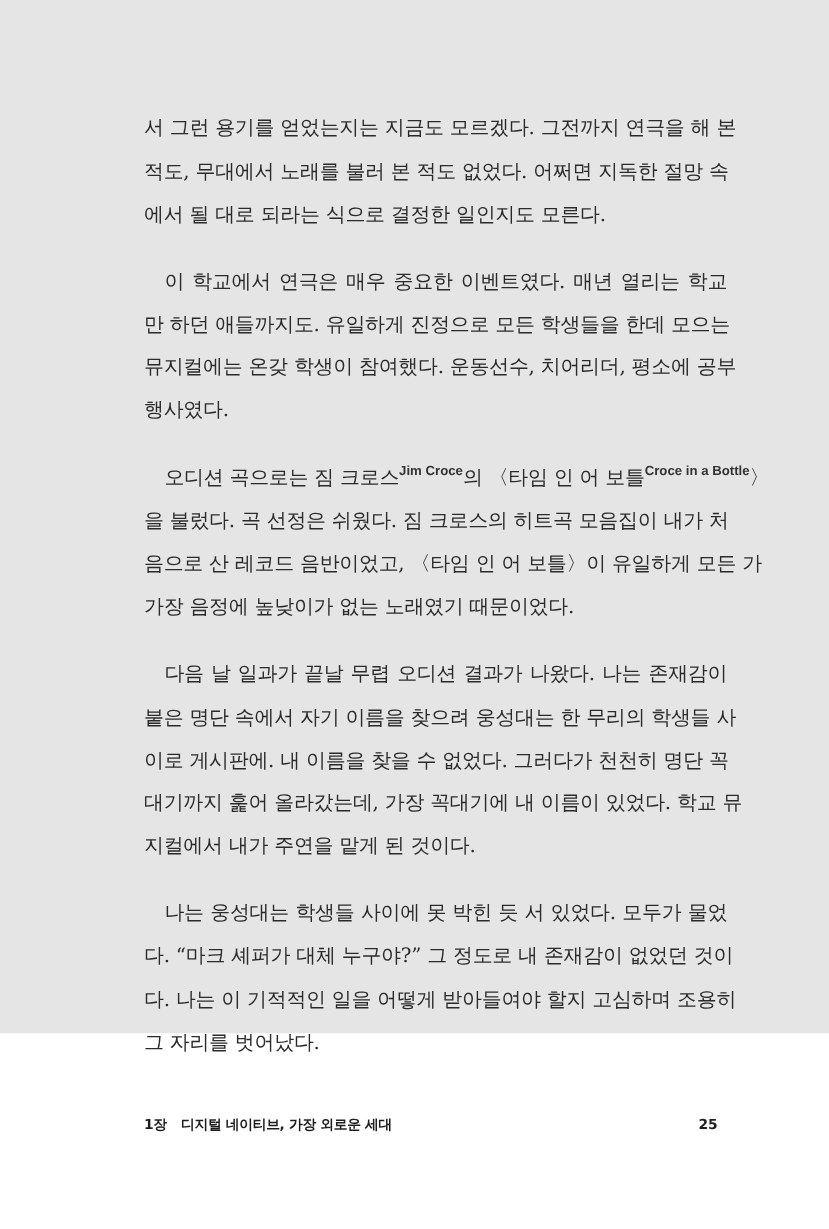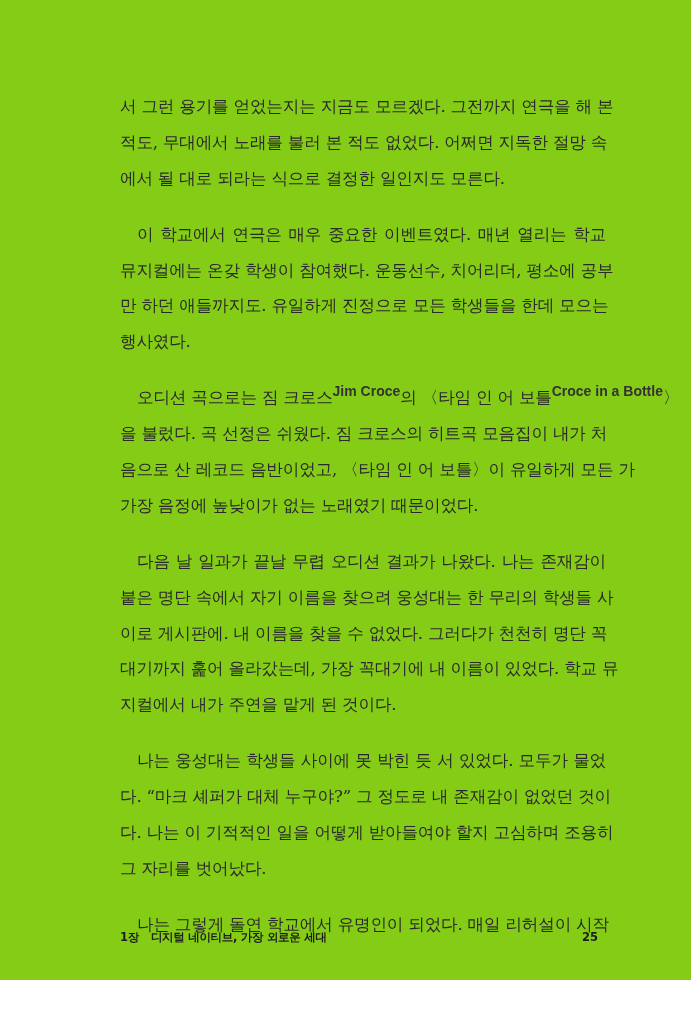--- a/index.html
+++ b/index.html
@@ -12,22 +12,22 @@
       height: 1024px;
       position: relative;
       overflow: hidden;
       font-family: "DejaVu Serif", "Liberation Serif", serif;
       color: #2a2a2a;
     }
     .page {
       position: absolute;
       left: 0; top: 0;
       width: 691px;
-      height: 980px;
-      background: #84cc16;
+      height: 861px;
+      background: #e5e5e5;
     }
     .body-text {
       position: absolute;
       left: 120px;
       top: 89px;
       width: 486px;
     }
     .line {
       height: 35.9px;
       line-height: 35.9px;
@@ -39,21 +39,21 @@
     }
     .line.last {
       text-align-last: left;
     }
     .line.indent {
       padding-left: 17px;
       margin-top: 20px;
     }
     sup.note {
       font-family: "Liberation Sans", "DejaVu Sans", sans-serif;
-      font-size: 14px;
+      font-size: 11px;
       font-weight: bold;
       vertical-align: 7px;
       line-height: 0;
       letter-spacing: 0;
       color: #333333;
     }
     .footer {
       position: absolute;
       left: 120px;
       top: 926px;
@@ -83,43 +83,42 @@
 </head>
 <body>
 
 <div class="page">
   <div class="body-text">
     <div class="line">서 그런 용기를 얻었는지는 지금도 모르겠다. 그전까지 연극을 해 본</div>
     <div class="line">적도, 무대에서 노래를 불러 본 적도 없었다. 어쩌면 지독한 절망 속</div>
     <div class="line last">에서 될 대로 되라는 식으로 결정한 일인지도 모른다.</div>
 
     <div class="line indent">이 학교에서 연극은 매우 중요한 이벤트였다. 매년 열리는 학교</div>
+    <div class="line">만 하던 애들까지도. 유일하게 진정으로 모든 학생들을 한데 모으는</div>
     <div class="line">뮤지컬에는 온갖 학생이 참여했다. 운동선수, 치어리더, 평소에 공부</div>
-    <div class="line">만 하던 애들까지도. 유일하게 진정으로 모든 학생들을 한데 모으는</div>
     <div class="line last">행사였다.</div>
 
     <div class="line indent">
       <span>오디션 곡으로는 짐 크로스</span><sup class="note">Jim Croce</sup><span>의 〈타임 인 어 보틀</span><sup class="note">Croce in a Bottle</sup><span>〉</span>
     </div>
     <div class="line">을 불렀다. 곡 선정은 쉬웠다. 짐 크로스의 히트곡 모음집이 내가 처</div>
     <div class="line">음으로 산 레코드 음반이었고, 〈타임 인 어 보틀〉이 유일하게 모든 가</div>
     <div class="line last">가장 음정에 높낮이가 없는 노래였기 때문이었다.</div>
 
     <div class="line indent">다음 날 일과가 끝날 무렵 오디션 결과가 나왔다. 나는 존재감이</div>
     <div class="line">붙은 명단 속에서 자기 이름을 찾으려 웅성대는 한 무리의 학생들 사</div>
     <div class="line">이로 게시판에. 내 이름을 찾을 수 없었다. 그러다가 천천히 명단 꼭</div>
     <div class="line">대기까지 훑어 올라갔는데, 가장 꼭대기에 내 이름이 있었다. 학교 뮤</div>
     <div class="line last">지컬에서 내가 주연을 맡게 된 것이다.</div>
 
     <div class="line indent">나는 웅성대는 학생들 사이에 못 박힌 듯 서 있었다. 모두가 물었</div>
     <div class="line">다. “마크 셰퍼가 대체 누구야?” 그 정도로 내 존재감이 없었던 것이</div>
     <div class="line">다. 나는 이 기적적인 일을 어떻게 받아들여야 할지 고심하며 조용히</div>
     <div class="line last">그 자리를 벗어났다.</div>
 
-    <div class="line indent">나는 그렇게 돌연 학교에서 유명인이 되었다. 매일 리허설이 시작</div>
   </div>
 
   <div class="footer">
     <div class="left">
       <span class="chapter-num">1장</span>
       <span>디지털 네이티브, 가장 외로운 세대</span>
     </div>
     <span class="page-num">25</span>
   </div>
 </div>

